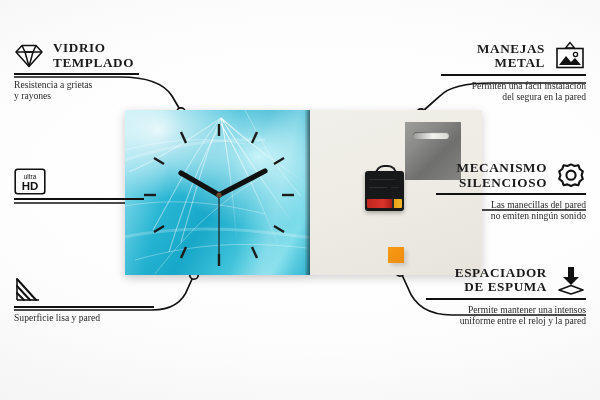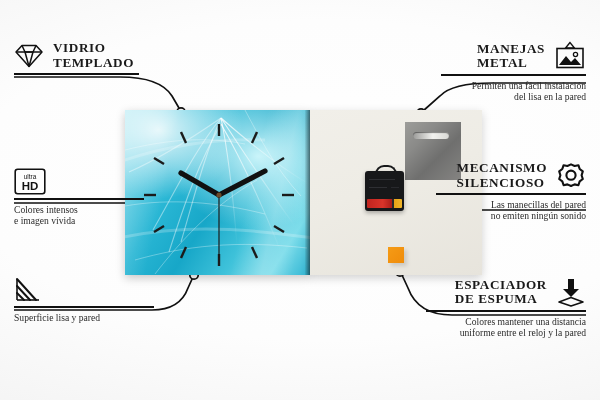--- a/index.html
+++ b/index.html
@@ -22,21 +22,21 @@
   .feat{position:absolute;}
   .feat .head{display:flex;align-items:center;gap:9px;}
   .feat.right .head{justify-content:flex-end;}
   .ttl{
     font-family:"Liberation Serif",serif;
     font-size:13.2px;letter-spacing:.6px;line-height:14.5px;
     color:#1a1a1a;font-weight:700;text-transform:uppercase;
     white-space:pre-line;
   }
   .feat.left .ttl{text-align:left;}
-  .feat.right .ttl{}
+  .feat.right .ttl{text-align:right;}
   .rule{height:1.6px;background:#111;margin:3px 0 4px;}
   .desc{
     font-family:"Liberation Serif",serif;
     font-size:9.6px;line-height:11.6px;color:#2b2b2b;white-space:pre-line;
   }
   .feat.right .desc{text-align:right;}
 
   .ico{flex:0 0 auto;display:block;}
 
   
@@ -198,33 +198,33 @@
           <path d="M2 9 H28"></path>
             <path d="M8 2.5 L11 9 L15 23.5"></path>
             <path d="M22 2.5 L19 9 L15 23.5"></path>
           <path d="M11 9 H19"></path>
         </g>
       </svg>
       <div class="ttl">VIDRIO
 TEMPLADO</div>
     </div>
     <div class="rule"></div>
+    <div class="desc">Resistencia a grietas
+y rayones</div>
   </div>
 
   <div class="feat left" style="left:14px;top:168px;width:130px;">
     <div class="head">
       <svg class="ico" width="32" height="27" viewBox="0 0 32 27">
         <rect x="1.2" y="1.2" width="29.6" height="24.6" rx="2.5" fill="none" stroke="#111" stroke-width="1.6"></rect>
         <text x="16" y="11" font-family="Liberation Sans, sans-serif" font-size="6.4" text-anchor="middle" fill="#111">ultra</text>
         <text x="16" y="22" font-family="Liberation Sans, sans-serif" font-size="11.5" font-weight="bold" text-anchor="middle" fill="#111">HD</text>
       </svg>
     </div>
     <div class="rule"></div>
-    <div class="desc">Colores intensos
-e imagen vívida</div>
   </div>
 
   <div class="feat left" style="left:14px;top:277px;width:140px;">
     <div class="head">
       <svg class="ico" width="30" height="26" viewBox="0 0 30 26">
         <g stroke="#111" stroke-width="2" fill="none" stroke-linecap="round">
           <path d="M3 2 L22 23"></path>
             <path d="M3 9 L16 23"></path>
             <path d="M3 16 L10 23"></path>
         </g>
@@ -242,46 +242,46 @@
 METAL</div>
       <svg class="ico" width="32" height="30" viewBox="0 0 32 30">
         <path d="M16 1.5 L11.5 7 H20.5 Z" fill="none" stroke="#111" stroke-width="1.4"></path>
         <rect x="3" y="7.5" width="26" height="19" fill="none" stroke="#111" stroke-width="1.6"></rect>
         <circle cx="21.5" cy="13.5" r="2.1" fill="none" stroke="#111" stroke-width="1.3"></circle>
         <path d="M5 24 L12 15 L17 21 L21 17 L27 24 Z" fill="#111"></path>
       </svg>
     </div>
     <div class="rule"></div>
     <div class="desc">Permiten una fácil instalación
-del lisa en la pared</div>
+del segura en la pared</div>
   </div>
 
   <div class="feat right" style="left:436px;top:161px;width:150px;">
     <div class="head">
       <div class="ttl">MECANISMO
 SILENCIOSO</div>
       <svg class="ico" width="30" height="29" viewBox="0 0 30 29">
         <g fill="none" stroke="#111" stroke-width="2.1" stroke-linecap="round" stroke-linejoin="round">
           <path d="M15 3.4 L18.6 5 L22.4 4.2 L23.7 8 L26.8 10.4 L25.6 14.2 L26.8 18 L23.7 20.4 L22.4 24.2 L18.6 23.4 L15 25 L11.4 23.4 L7.6 24.2 L6.3 20.4 L3.2 18 L4.4 14.2 L3.2 10.4 L6.3 8 L7.6 4.2 L11.4 5 Z"></path>
           <circle cx="15" cy="14.2" r="4.6"></circle>
         </g>
       </svg>
     </div>
     <div class="rule"></div>
     <div class="desc">Las manecillas del pared
 no emiten ningún sonido</div>
   </div>
 
-  <div class="feat right" style="left:426px;top:277px;width:160px;">
+  <div class="feat right" style="left:426px;top:265px;width:160px;">
     <div class="head">
       <div class="ttl">ESPACIADOR
 DE ESPUMA</div>
       <svg class="ico" width="30" height="30" viewBox="0 0 30 30">
         <path d="M12 2 H18 V12 H23 L15 20 L7 12 H12 Z" fill="#111"></path>
         <path d="M15 20.5 L27 25 L15 29 L3 25 Z" fill="none" stroke="#111" stroke-width="1.6" stroke-linejoin="round"></path>
       </svg>
     </div>
     <div class="rule"></div>
-    <div class="desc">Colores mantener una distancia
+    <div class="desc">Permite mantener una intensos
 uniforme entre el reloj y la pared</div>
   </div>
 
 </div>
 
 </body></html>

